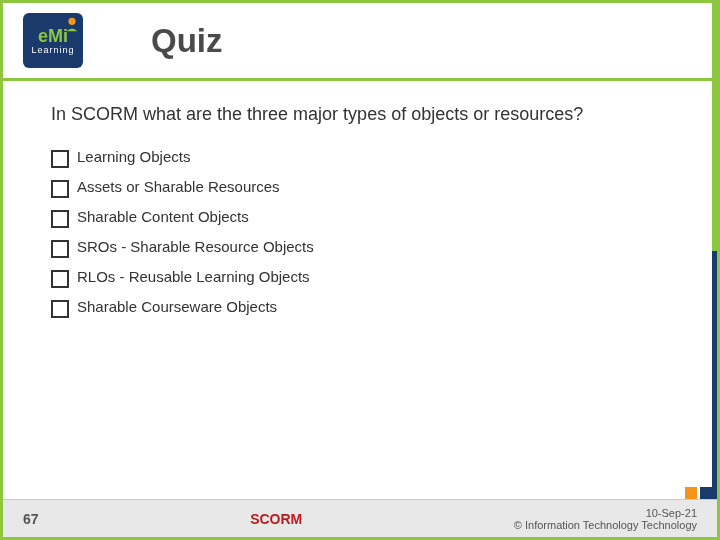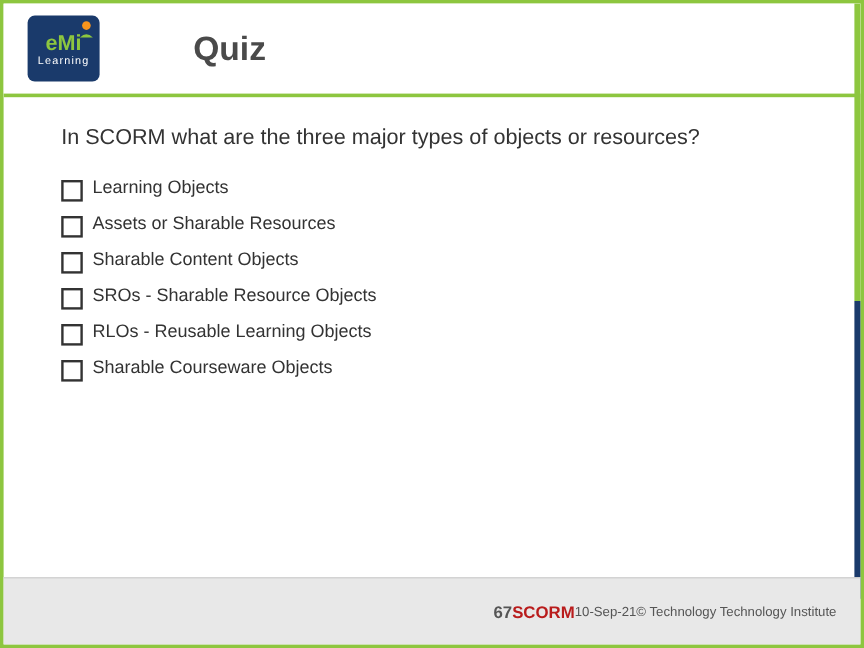--- a/index.html
+++ b/index.html
@@ -53,24 +53,24 @@
       letter-spacing: 1px;
     }
     .logo-leaf {
       position: absolute;
       top: 2px;
       right: 2px;
       width: 18px;
       height: 18px;
     }
     .title {
-      font-size: 28px;
+      font-size: 33px;
       font-weight: bold;
       color: #4a4a4a;
-      margin-left: 15px;
+      margin-left: 5px;
     }
     .content {
       padding: 20px 30px 10px 30px;
       margin-left: 18px;
     }
     .question {
       font-size: 18px;
       color: #333;
       margin-bottom: 20px;
       line-height: 1.5;
@@ -95,41 +95,41 @@
       margin-right: 8px;
       margin-top: 2px;
       flex-shrink: 0;
       background: #fff;
     }
     .footer {
       position: absolute;
       bottom: 0;
       left: 0;
       right: 0;
-      height: 56px;
+      height: 38px;
       background: #e8e8e8;
       display: flex;
       align-items: center;
-      justify-content: flex-end;
+      justify-content: space-between;
       padding: 12px 20px;
       border-top: 1px solid #ccc;
     }
     .footer-page {
       font-size: 14px;
       color: #555;
       font-weight: bold;
     }
     .footer-center {
       font-size: 14px;
       color: #b91c1c;
       font-weight: bold;
     }
     .footer-right {
       display: flex;
-      flex-direction: row;
+      flex-direction: column;
       align-items: flex-end;
     }
     .footer-date {
       font-size: 11px;
       color: #555;
     }
     .footer-org {
       font-size: 11px;
       color: #555;
     }
@@ -211,17 +211,17 @@
     <div class="sq sq-blue"></div>
   </div>
 
   <div class="right-border-accent"></div>
 
   <div class="footer">
     <div class="footer-page">67</div>
     <div class="footer-center">SCORM</div>
     <div class="footer-right">
       <div class="footer-date">10-Sep-21</div>
-      <div class="footer-org">© Technology Technology Institute</div>
+      <div class="footer-org">© Information Technology Technology</div>
     </div>
   </div>
 
 </div>
 
 </body></html>

